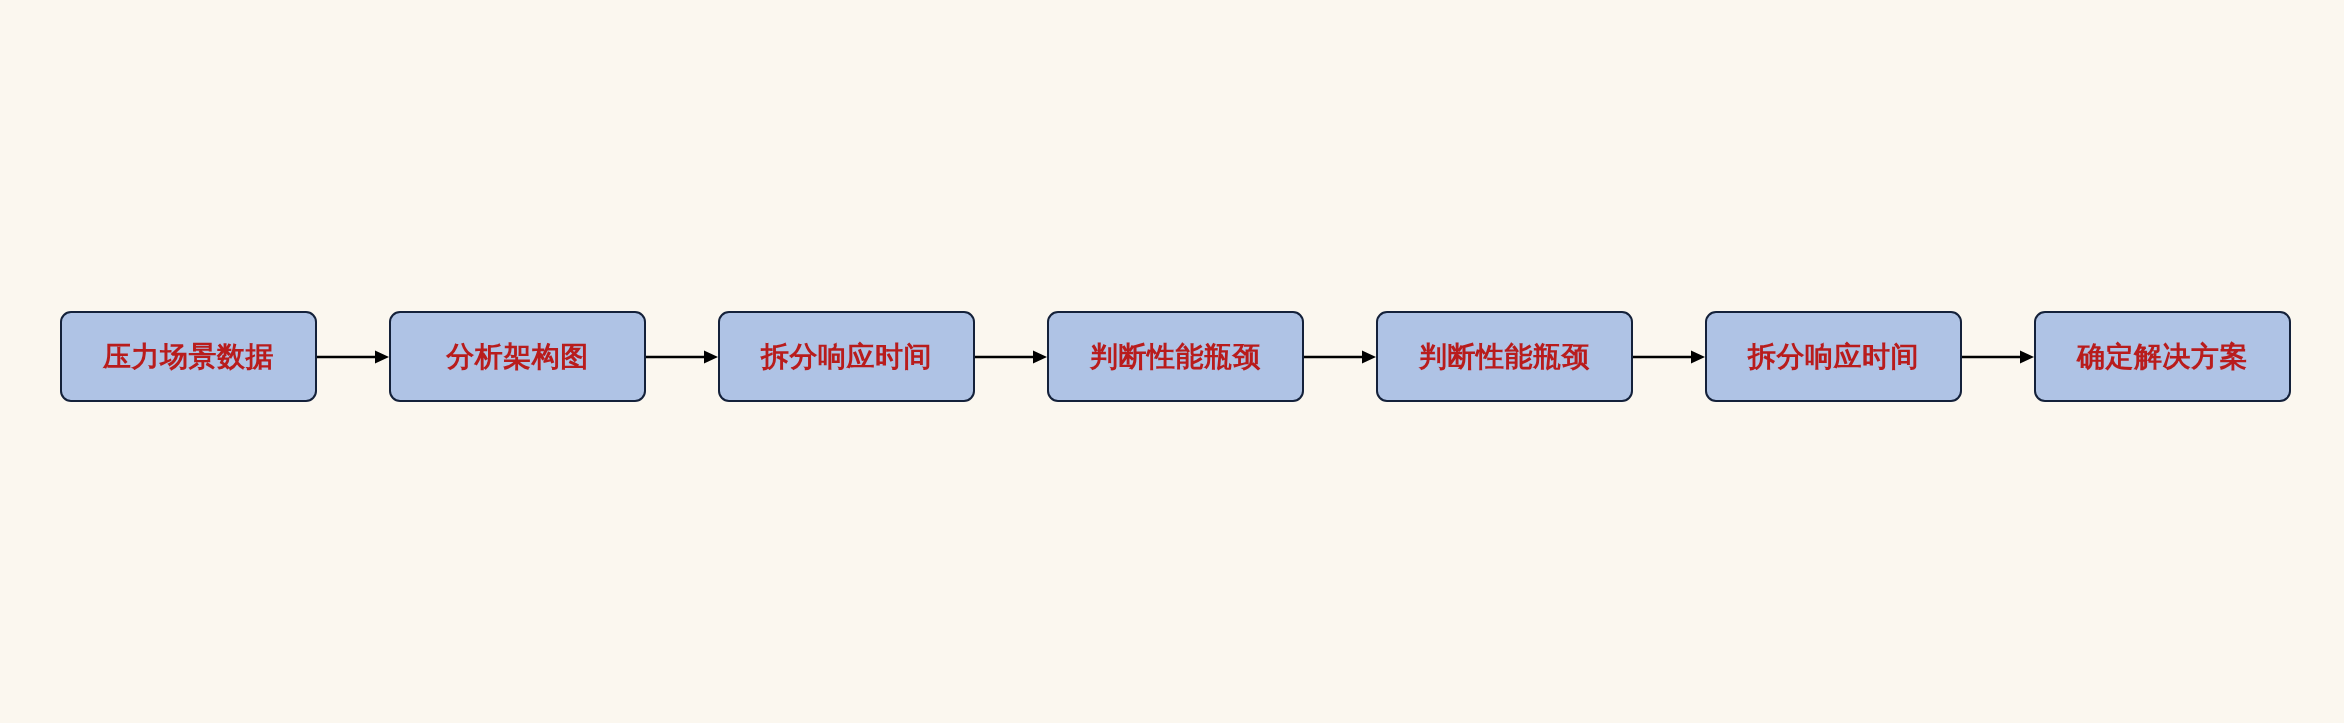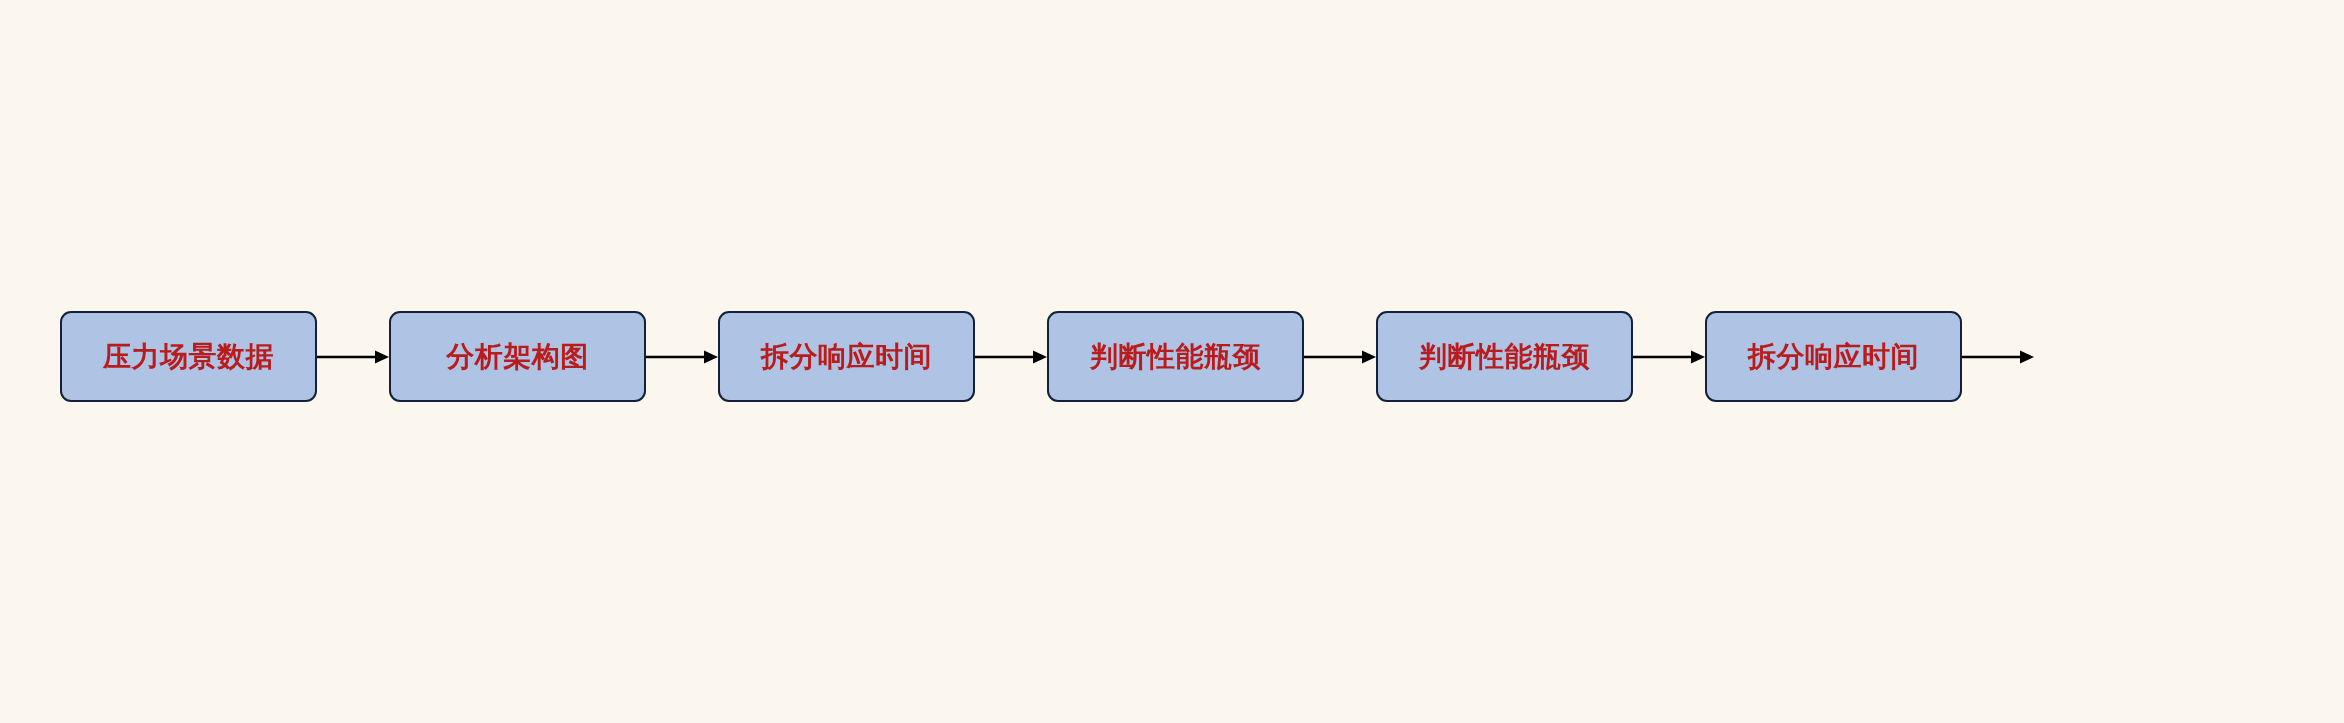--- a/index.html
+++ b/index.html
@@ -138,15 +138,18 @@
       <span class="node-label">拆分响应时间</span>
     </div>
 
     <div class="connector">
       <svg viewBox="0 0 72 20" xmlns="http://www.w3.org/2000/svg">
         <line x1="0" y1="10" x2="59" y2="10" stroke="#000000" stroke-width="2.6"></line>
         <polygon points="58,3.6 72,10 58,16.4" fill="#000000"></polygon>
       </svg>
     </div>
 
+    <div class="node">
+      <span class="node-label">确定解决方案</span>
+    </div>
 
   </div>
 </div>
 
 </body></html>

